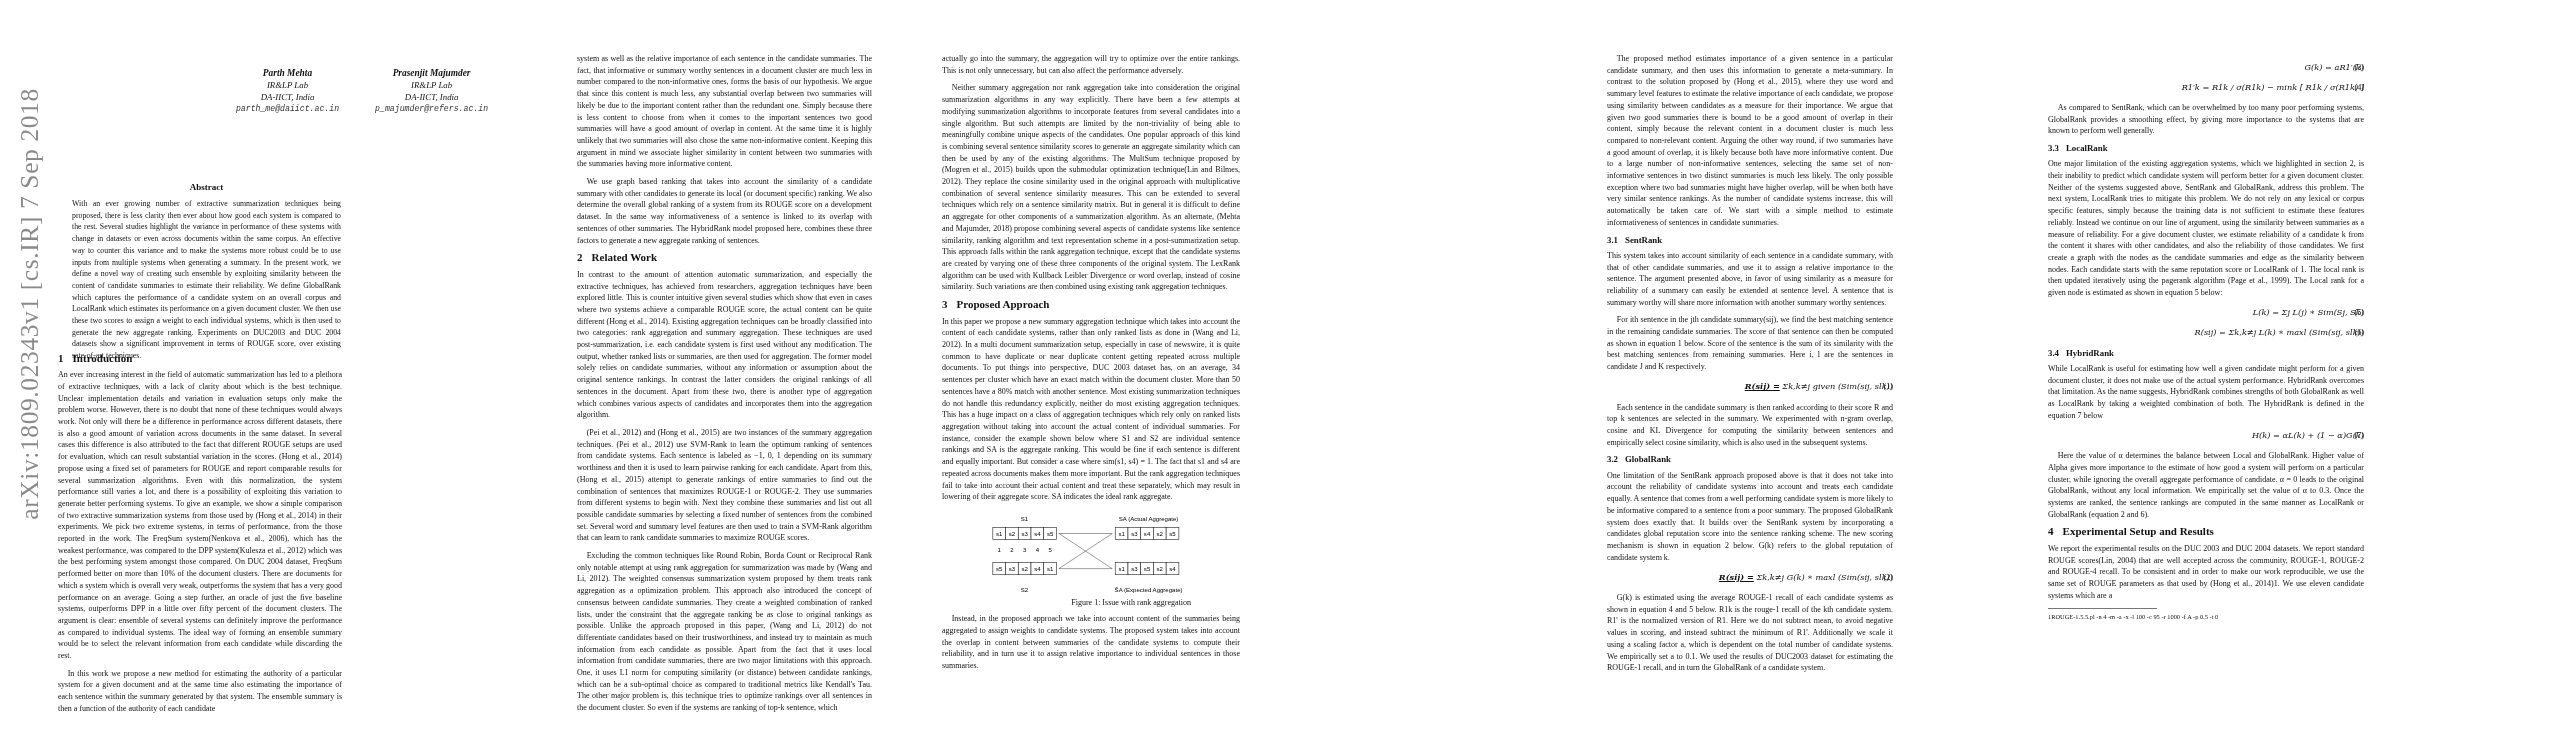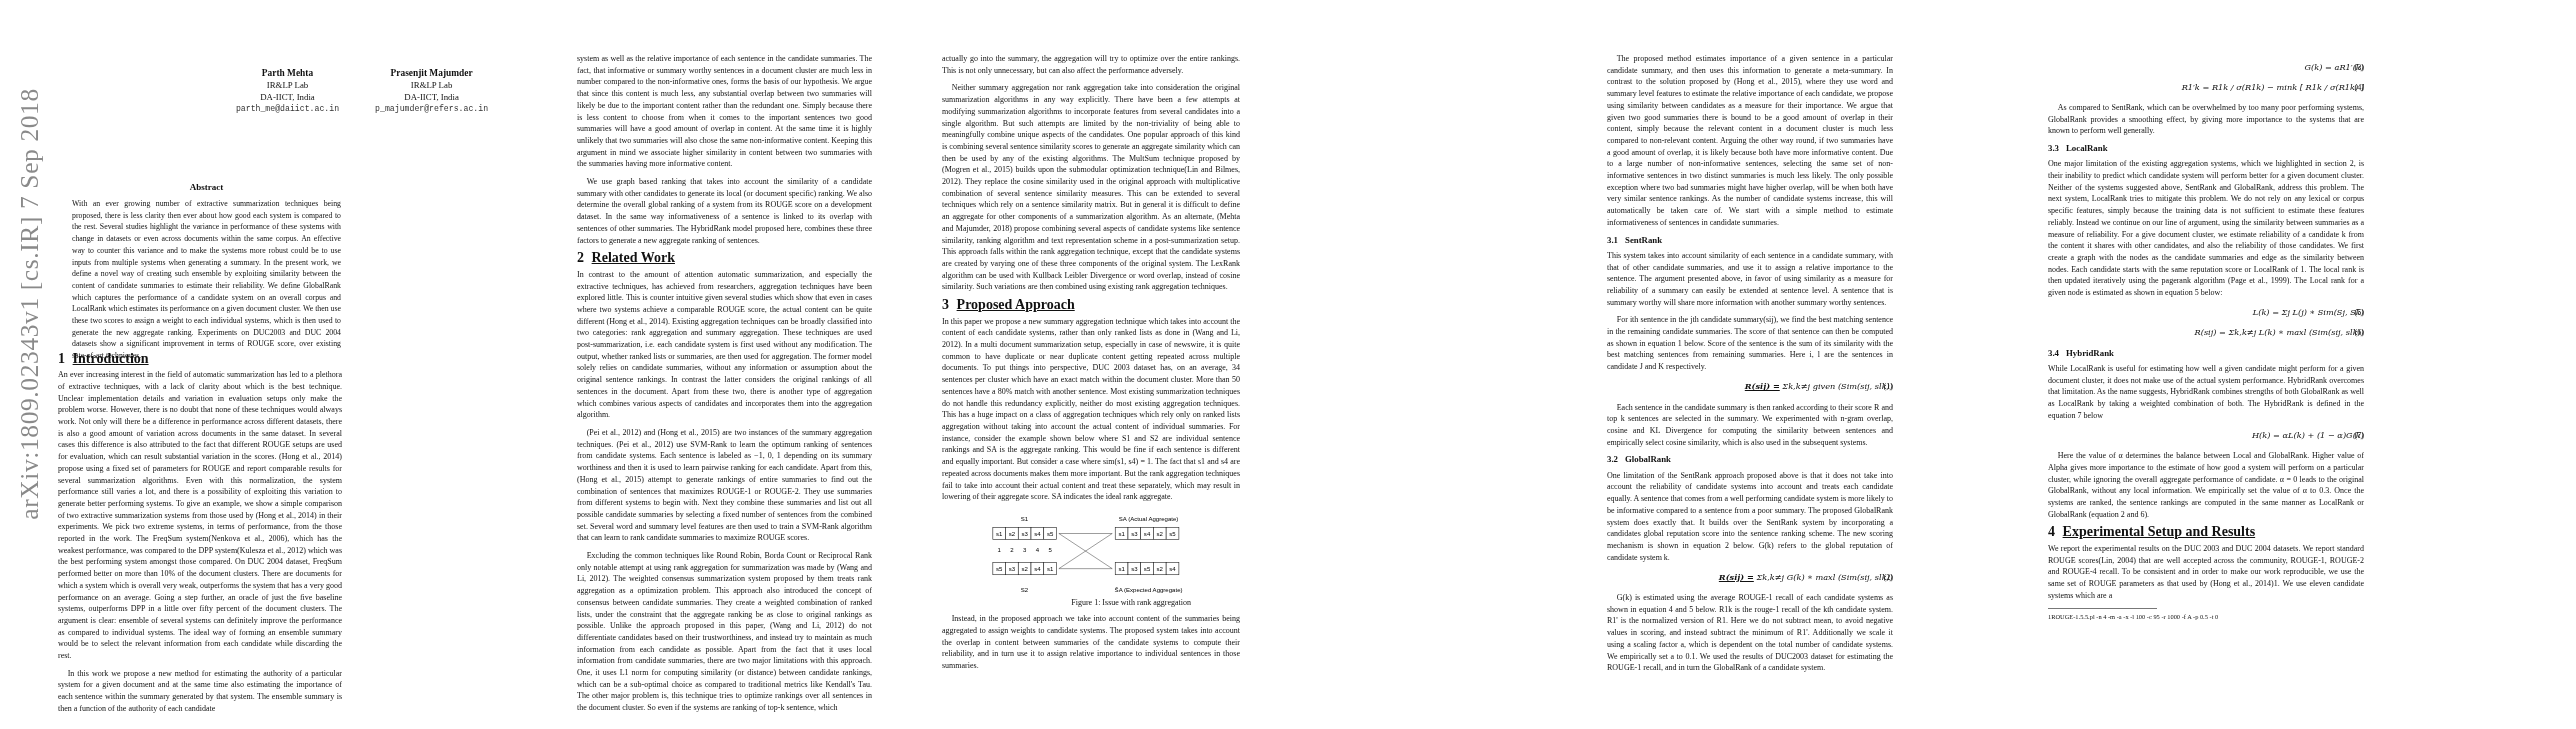--- a/index.html
+++ b/index.html
@@ -14,29 +14,29 @@
     display: block; transform: rotate(-90deg); white-space: nowrap;
     font-family: "Liberation Serif", serif; font-size: 25.5px; color: #8a8a8a; letter-spacing: 0.6px;
   }
 
   .page { position: absolute; top: 0; height: 729px; }
   .page1 { left: 0; width: 1252px; }
   .page2 { left: 1252px; width: 1324px; }
 
   .title-block { position: absolute; left: 58px; top: 58px; width: 608px; text-align: center; }
   .title { font-weight: bold; font-size: 11.5px; line-height: 14px; }
-  .authors { display: flex; justify-content: center; gap: 36px; margin-top: 8.5px; }
+  .authors { display: flex; justify-content: center; gap: 36px; margin-top: 8.5px; font-style: italic; }
   .author { text-align: center; font-size: 8.8px; line-height: 12px; }
   .author .name { font-weight: bold; font-size: 9.4px; }
   .author .email { font-family: "Liberation Mono", "DejaVu Sans Mono", monospace; font-size: 8.2px; color: #333; }
 
   .col { position: absolute; font-size: 8px; line-height: 11.7px; text-align: justify; hyphens: auto; }
   .col p { margin-bottom: 6px; }
   .col p.indent { text-indent: 9.7px; }
-  .col h2 { font-size: 14px; font-weight: bold; margin: 3.6px 0 4.9px 0; text-decoration: underline; }
+  .col h2 { font-size: 11px; font-weight: bold; margin: 3.6px 0 4.9px 0; }
   .col h2 .num { display: inline-block; width: 14.6px; }
   .col h3 { font-size: 8.8px; font-weight: bold; margin: 3.6px 0 3.6px 0; }
   .col h3 .num { display: inline-block; width: 18px; }
 
   .abstract-wrap { position: absolute; left: 72px; top: 182px; width: 269px; }
   .abstract-head { text-align: center; font-weight: bold; font-size: 9px; margin-bottom: 6px; }
   .abstract-body { font-size: 7.8px; line-height: 11.7px; text-align: justify; }
 
   .eq { display: flex; align-items: center; justify-content: flex-end; position: relative; margin: 8.5px 0; font-style: italic; font-family: "DejaVu Serif", serif; font-size: 8.2px; }
   .eq .eqnum { position: absolute; right: 0; font-style: normal; font-family: "Liberation Serif", serif; }

